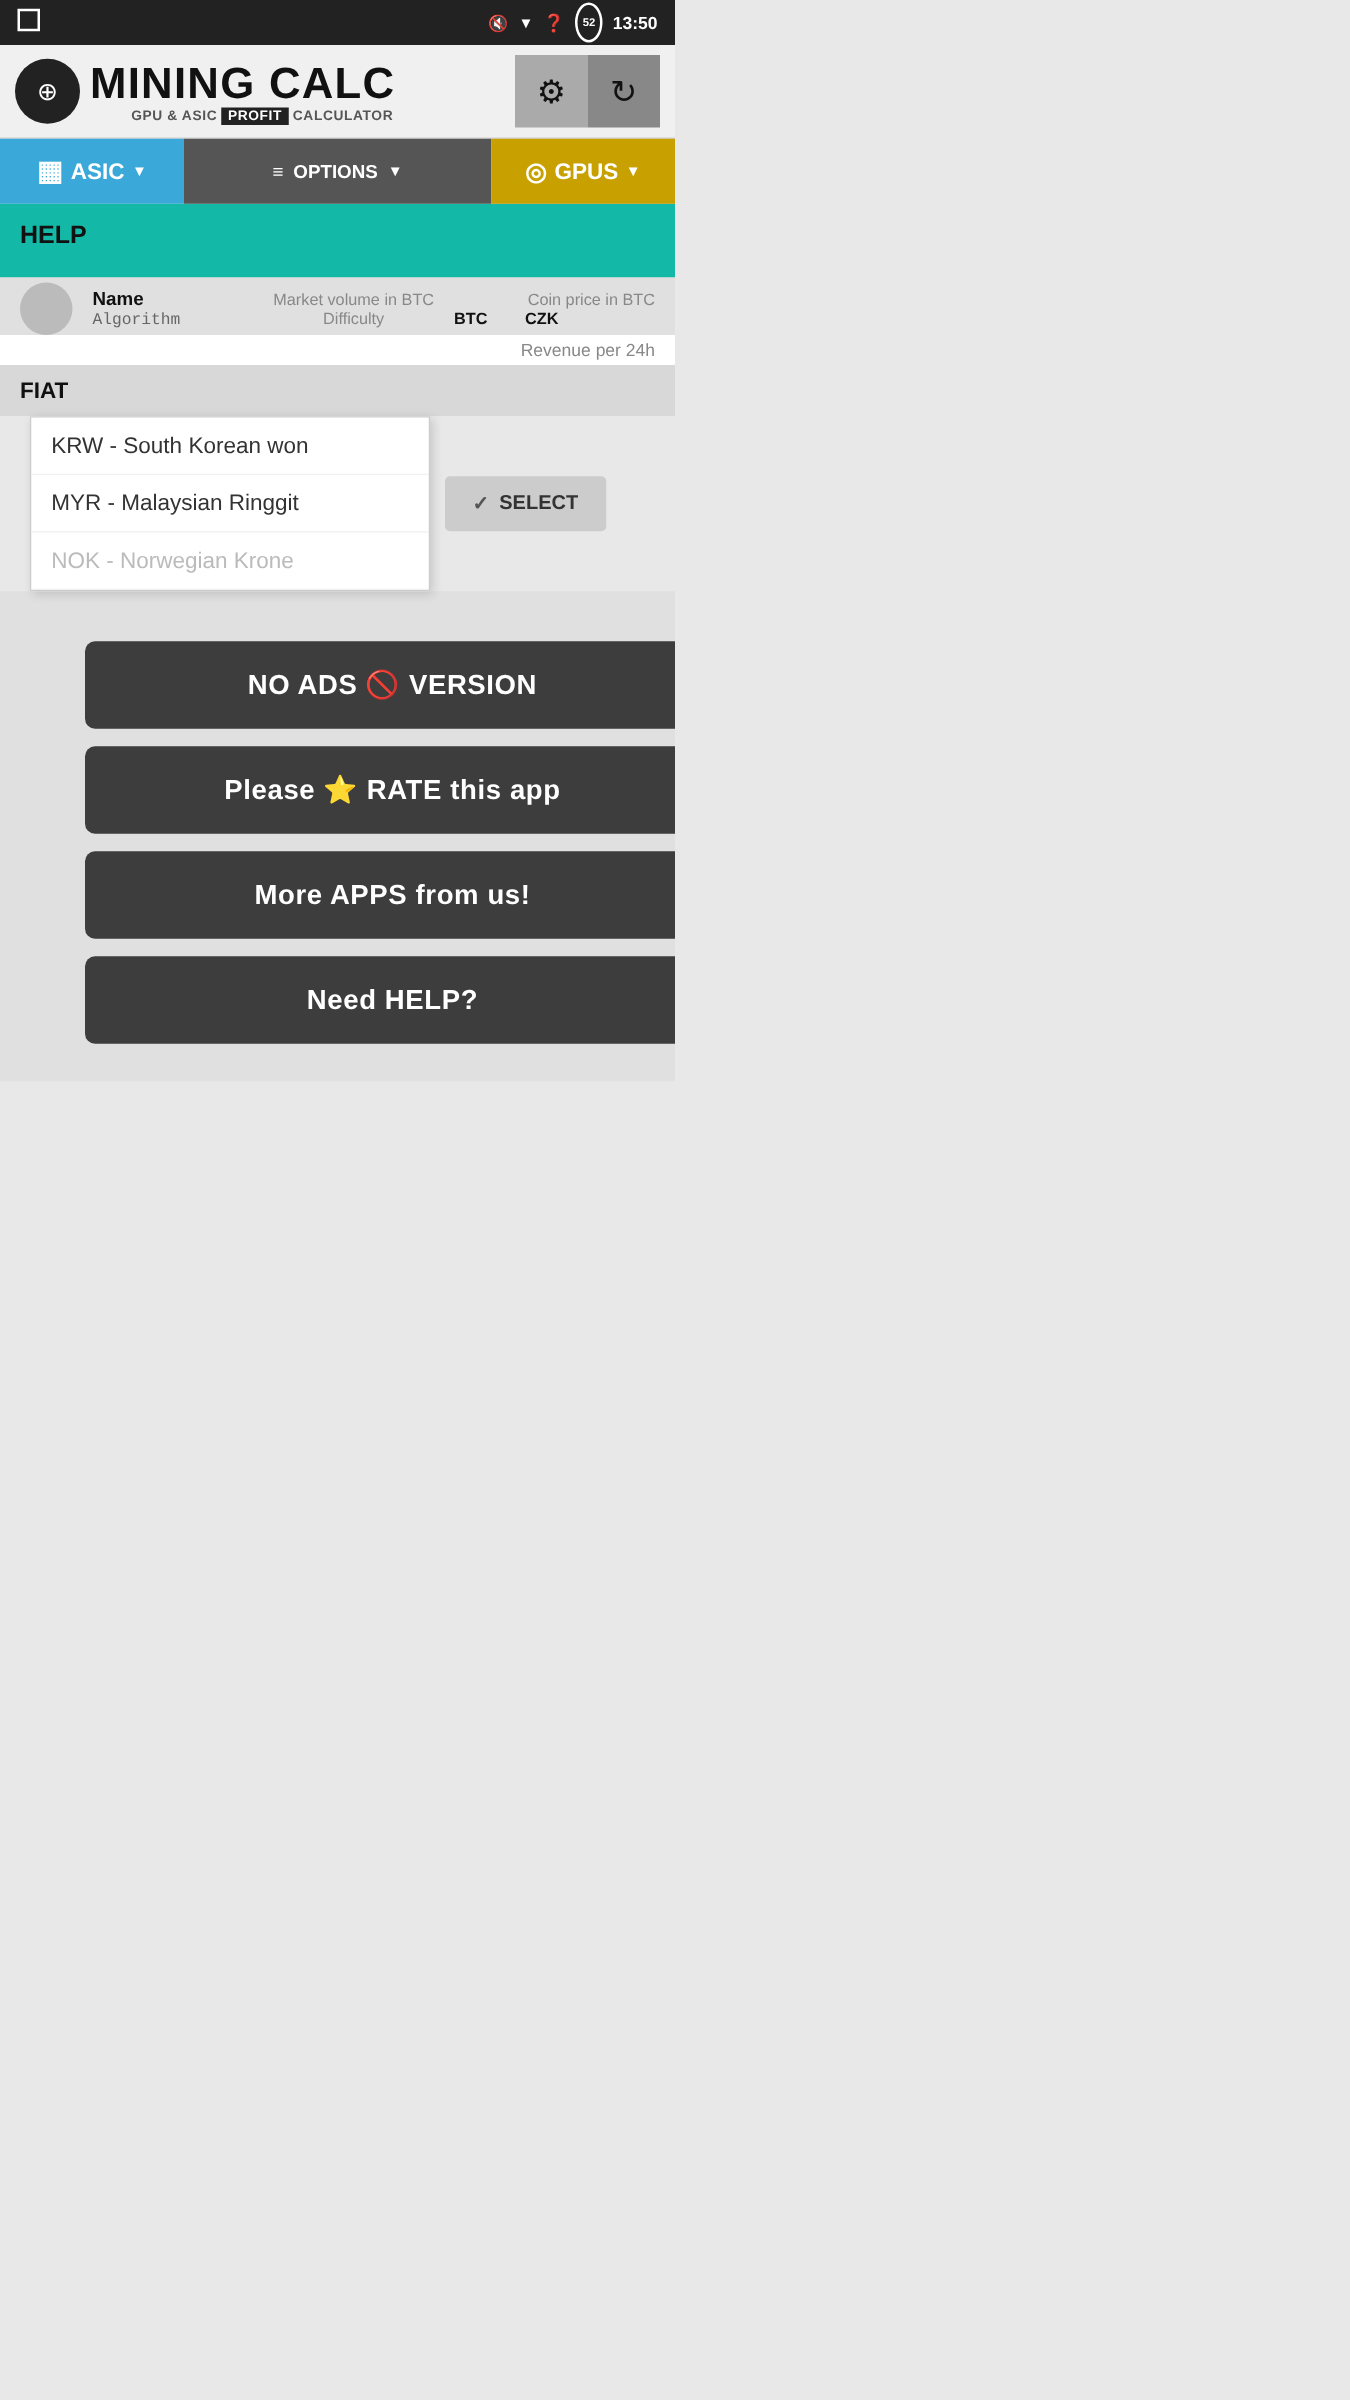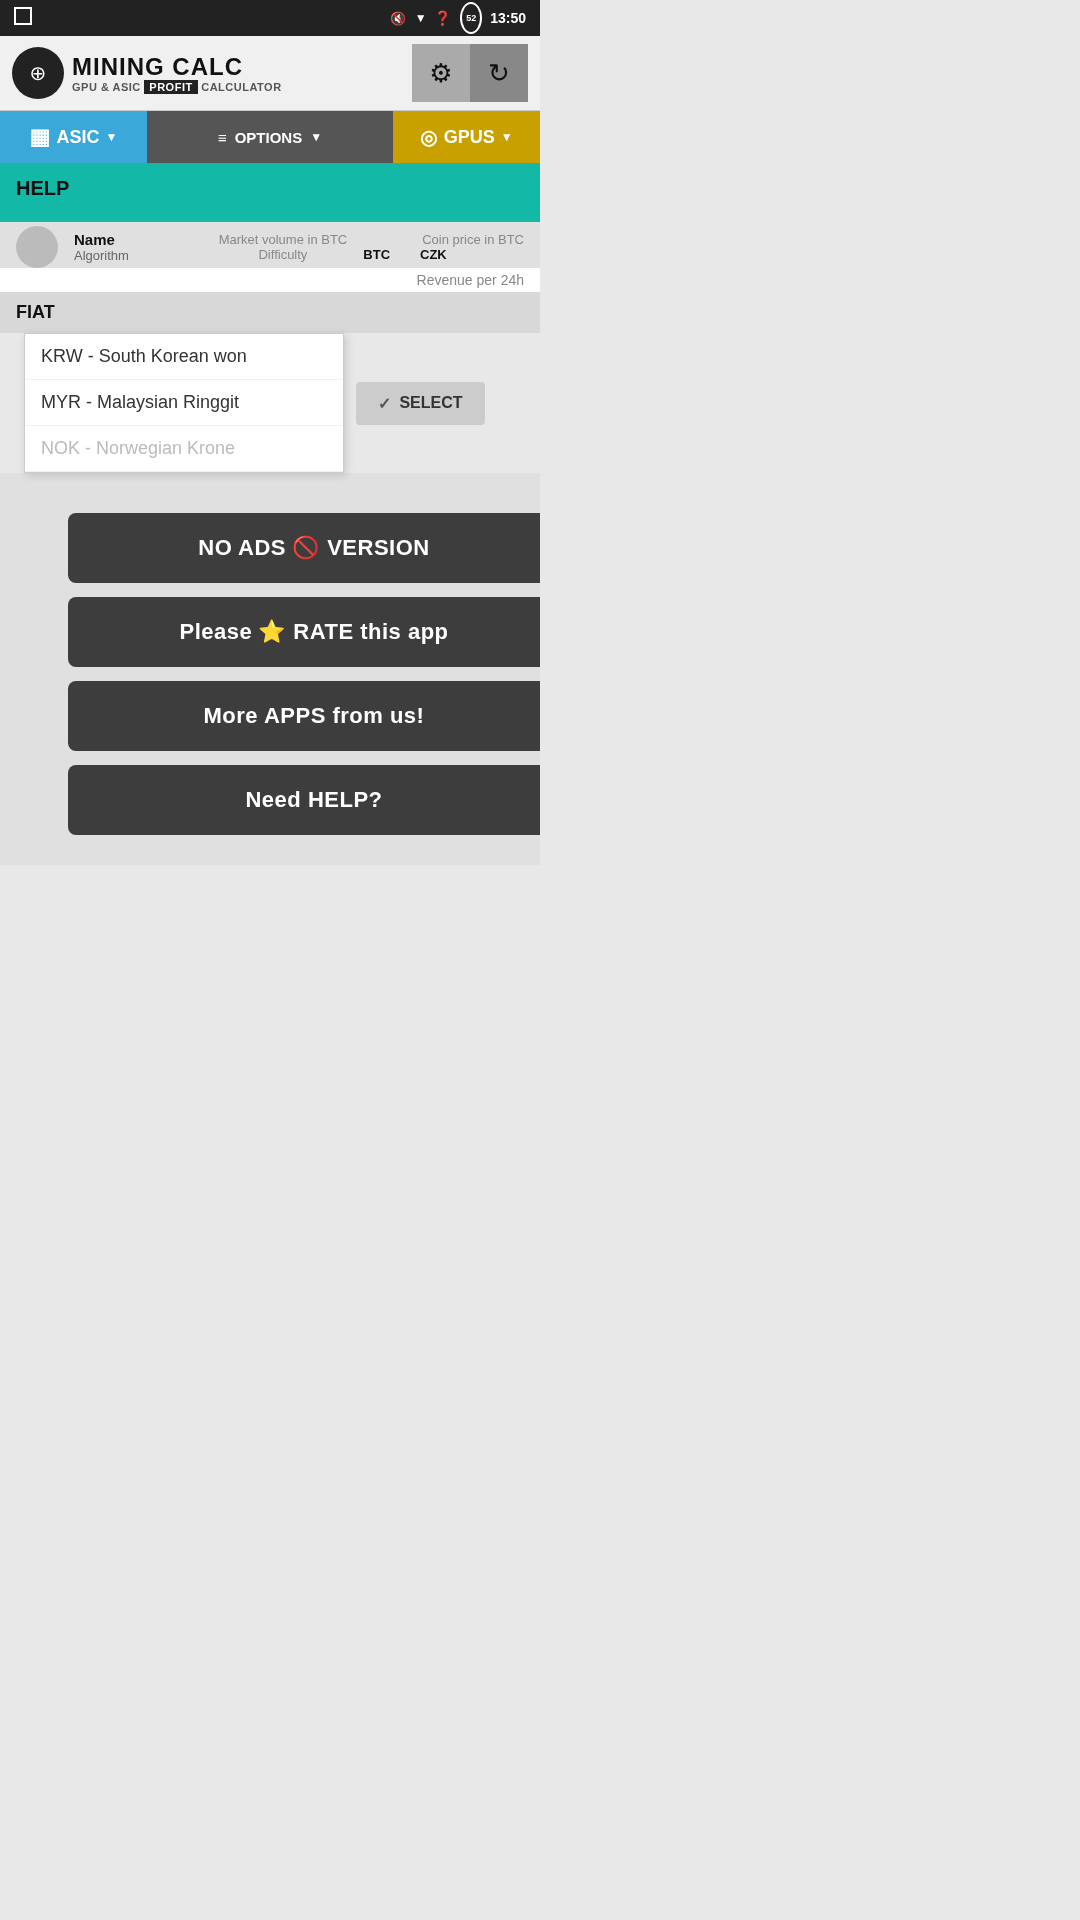--- a/index.html
+++ b/index.html
@@ -55,27 +55,28 @@
     }
     .logo-circle {
       width: 52px; height: 52px;
       border-radius: 50%;
       background: #222;
       display: flex; align-items: center; justify-content: center;
       color: white; font-size: 20px;
     }
     .logo-text { display: flex; flex-direction: column; }
     .logo-title {
-      font-size: 24px; font-weight: 900;
+      font-size: 35px; font-weight: 900;
       color: #111; letter-spacing: 1px;
     }
     .logo-title span { color: #111; }
     .logo-subtitle {
       font-size: 11px; font-weight: 700; color: #555;
       letter-spacing: 0.5px;
+      margin-left: 33px;
     }
     .logo-subtitle .profit-badge {
       background: #222; color: white;
       padding: 1px 5px; font-size: 11px; font-weight: 900;
     }
     .header-buttons {
       display: flex; gap: 0;
     }
     .header-btn {
       width: 58px; height: 58px;
@@ -134,21 +135,21 @@
       background: #e0e0e0;
       padding: 4px 16px 0 16px;
     }
     .th-avatar {
       width: 42px; height: 42px;
       border-radius: 50%; background: #bbb;
       margin-right: 16px; flex-shrink: 0;
     }
     .th-name { flex: 1.2; }
     .th-name .main { font-size: 15px; color: #111; font-weight: 600; }
-    .th-name .sub { font-size: 13px; color: #666; }
+    .th-name .sub { font-size: 13px; color: #666; font-family: Liberation Mono, monospace; }
     .th-market { flex: 1.5; text-align: center; }
     .th-market .main { font-size: 13px; color: #888; }
     .th-market .sub { font-size: 13px; color: #888; }
     .th-coin { flex: 1.5; text-align: right; }
     .th-coin .main { font-size: 13px; color: #888; }
     .th-coin .sub { display: flex; gap: 30px; font-size: 13px; font-weight: 700; color: #111; }
 
     
     .revenue-row {
       background: #ffffff;

